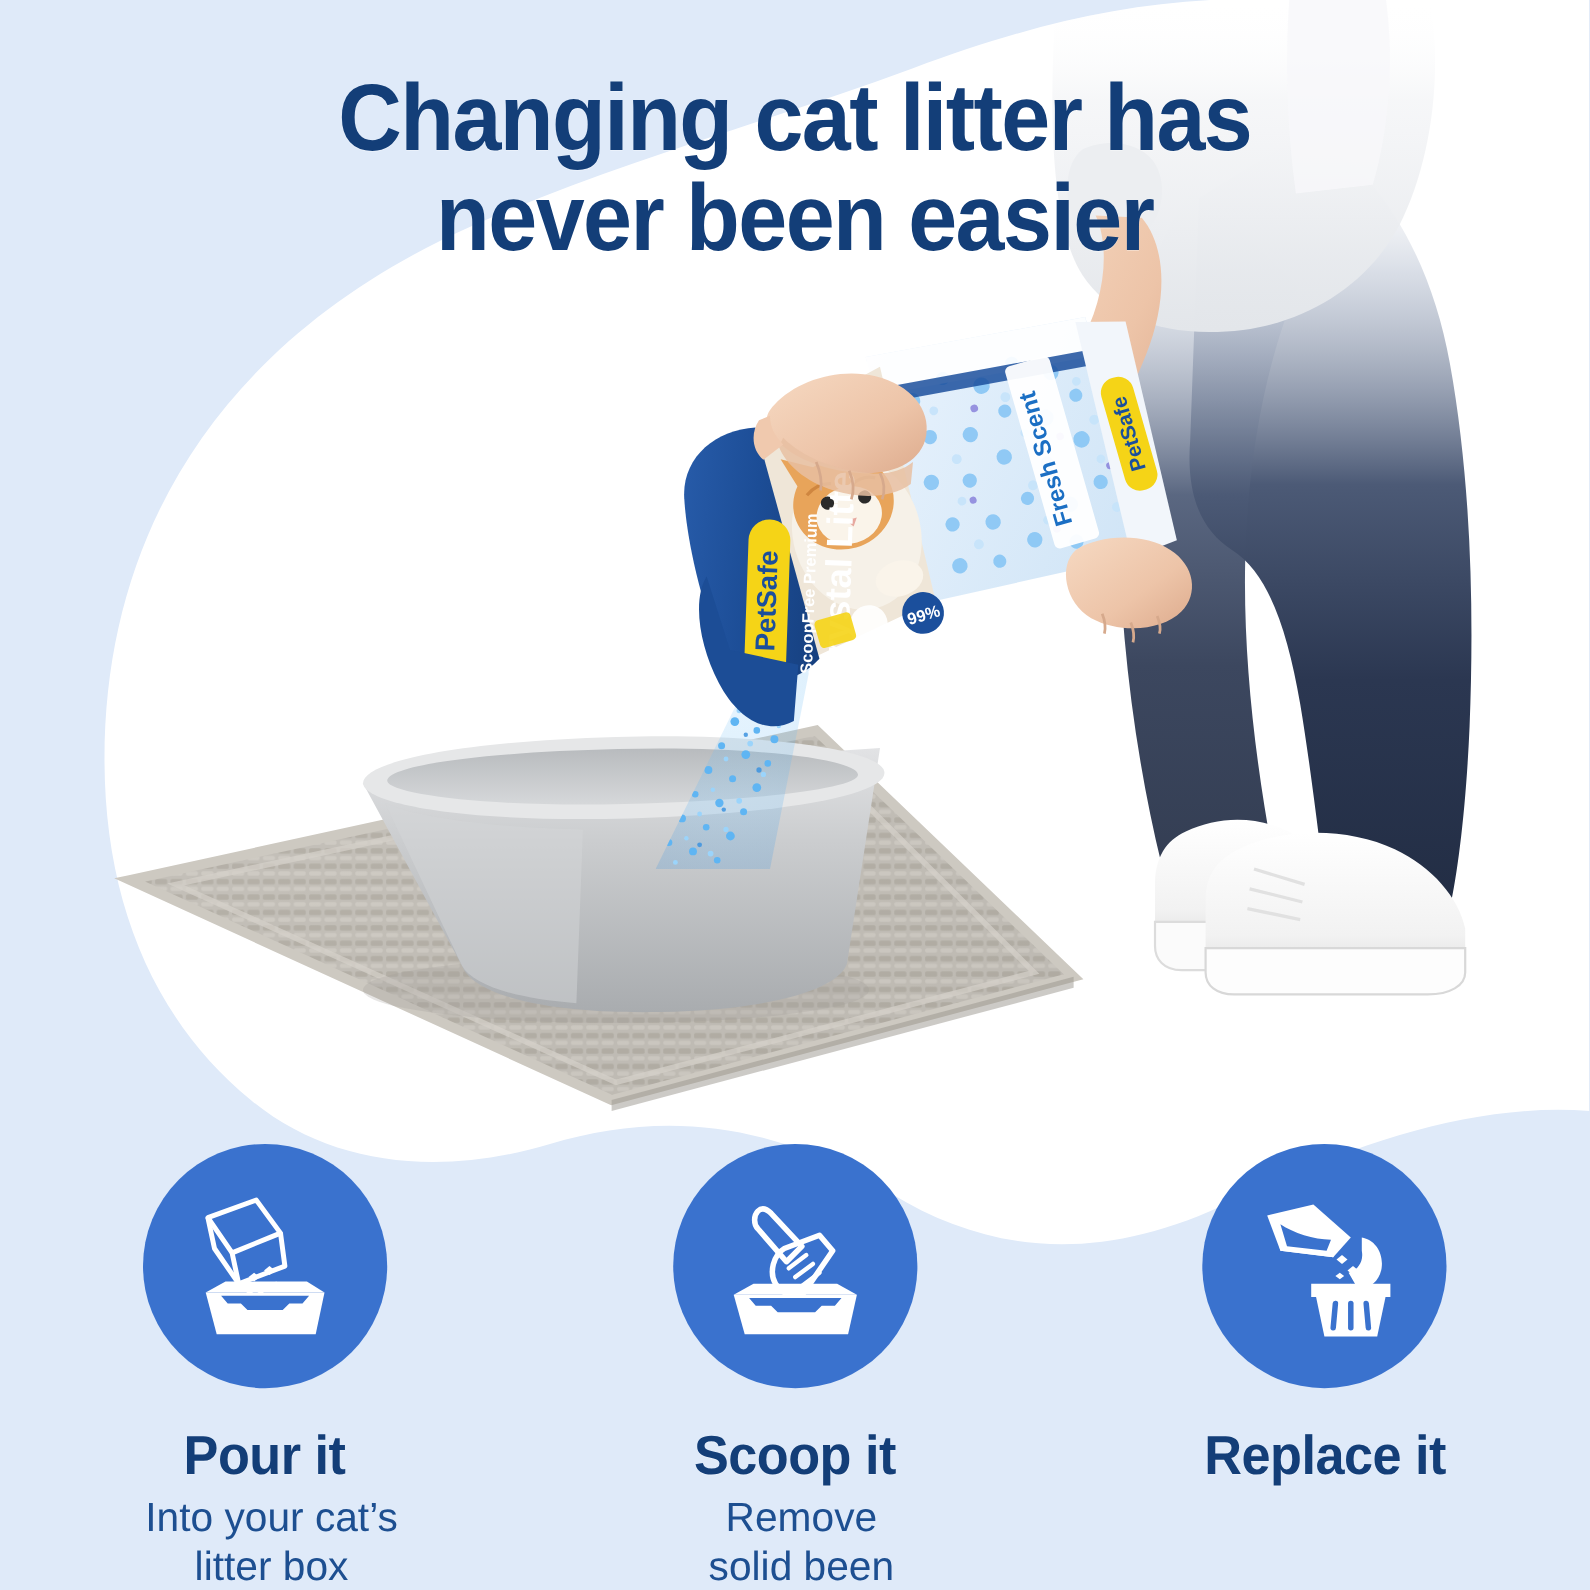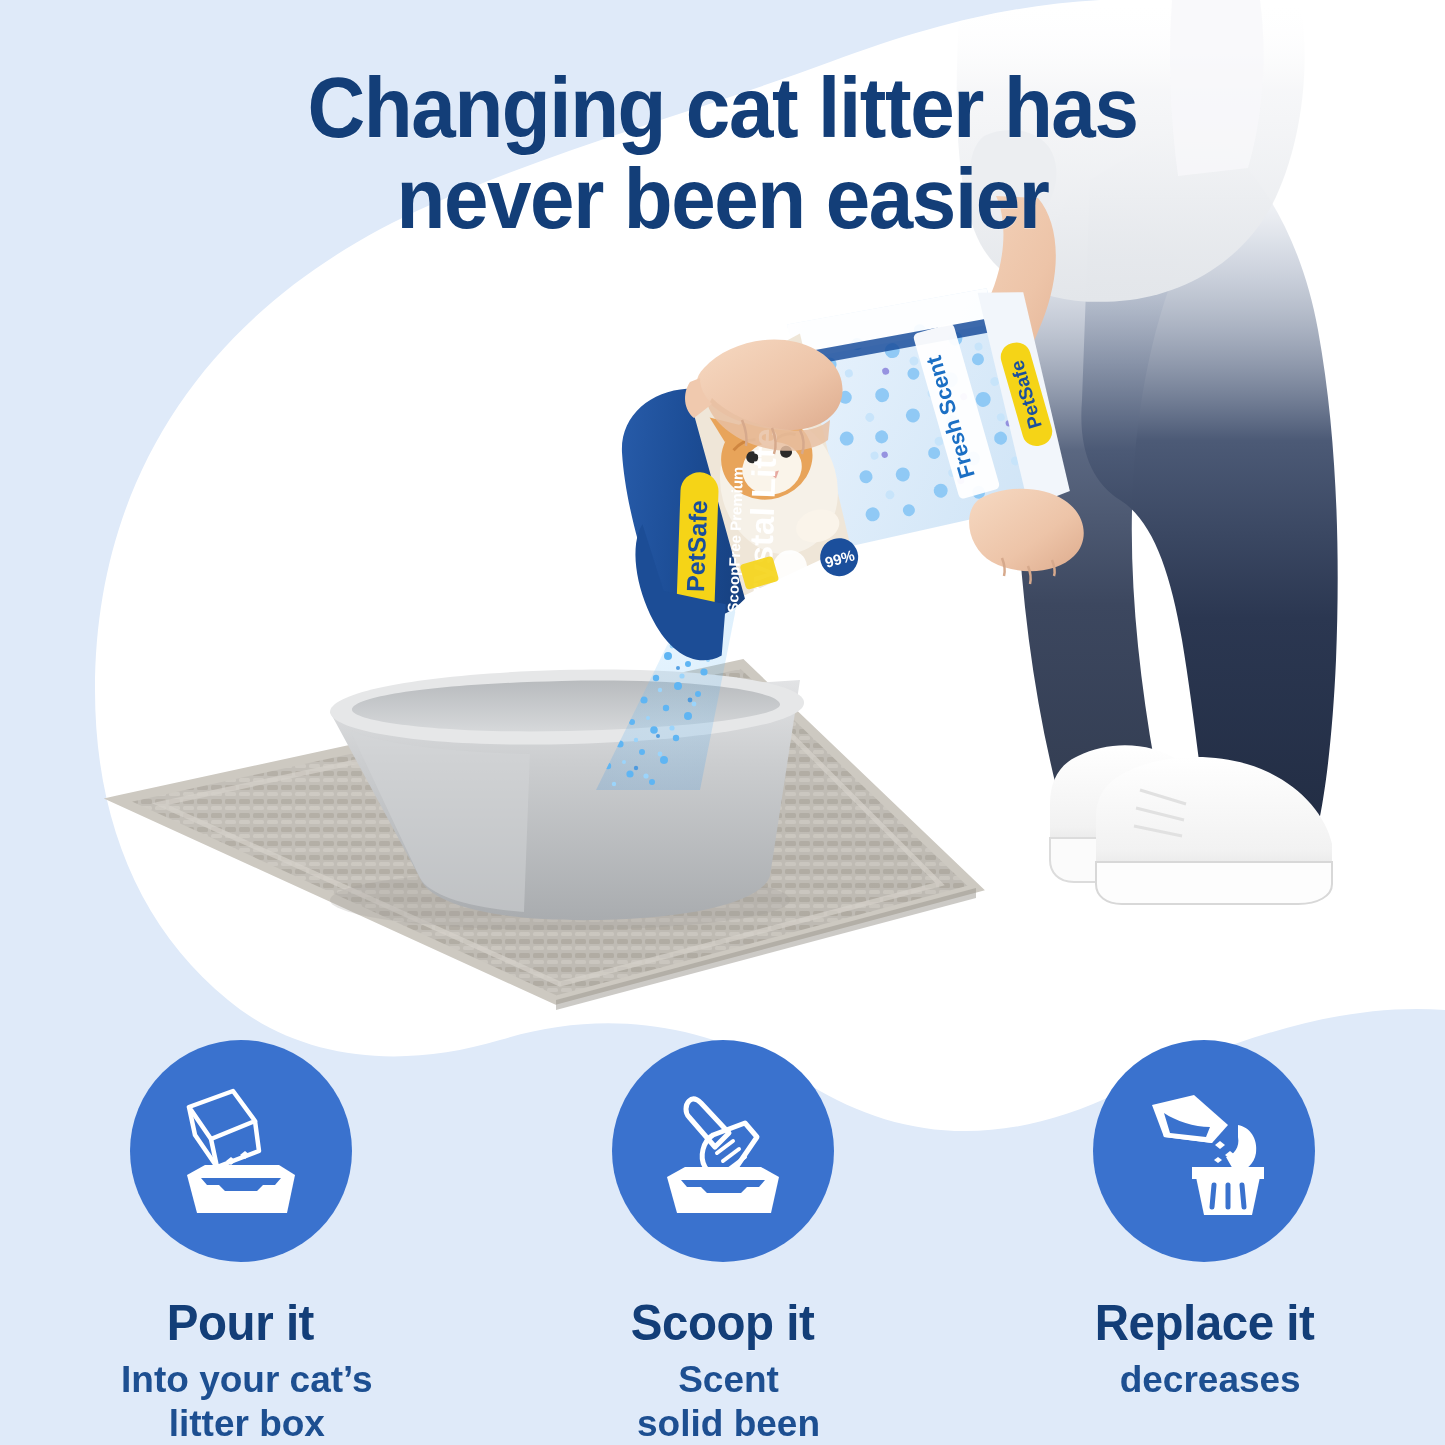--- a/index.html
+++ b/index.html
@@ -47,21 +47,21 @@
     flex:0 0 auto;
   }
   .circle svg{display:block;}
   .step-title{
     margin-top:32px;color:#133e78;font-weight:bold;font-size:50px;
     letter-spacing:-.5px;transform:scaleX(.95);
     text-shadow:0 1px 0 rgba(255,255,255,.3);
   }
   .step-sub{
     margin-top:6px;color:#1d4f91;font-size:37px;line-height:1.18;
-    text-align:center;font-weight:bold;margin-left:12px;
+    text-align:center;font-weight:normal;margin-left:12px;
   }
   .step-sub span{display:block;}
 </style>
 </head>
 <body>
 
 <div id="stage">
 
   <div class="bg-base"></div>
   <svg class="bg-svg" viewBox="0 0 1445 1445">
@@ -476,21 +476,21 @@
               <path d="M76 88 L92 76"></path>
           </g>
 
           <path d="M14 96 L126 96 L118 132 L24 132 Z" fill="#ffffff"></path>
           <path d="M14 96 L32 86 L108 86 L126 96 Z" fill="#ffffff"></path>
           <path d="M28 99 L112 99 L106 106 L94 106 L88 112 L54 112 L48 106 L34 106 Z" fill="#3a72ce"></path>
         </svg>
       </div>
       <div class="step-title">Scoop it</div>
       <div class="step-sub">
-        <span>Scent</span>
+        <span>Remove</span>
         <span>solid been</span>
       </div>
     </div>
 
     <div class="step">
       <div class="circle">
         <svg width="140" height="140" viewBox="0 0 140 140">
 
           <path d="M18 24 L60 14 L94 44 L78 62 L30 56 Z" fill="#ffffff"></path>
           <path d="M24 30 L30 56 L78 62 L82 50 C66 50 44 44 28 34 Z" fill="#ffffff"></path>
@@ -511,18 +511,17 @@
           <path d="M58 86 L130 86 L130 98 L58 98 Z" rx="4" fill="#ffffff"></path>
           <g stroke="#3a72ce" stroke-width="5" stroke-linecap="round">
             <path d="M80 104 L78 126"></path>
               <path d="M94 104 L94 126"></path>
               <path d="M108 104 L110 126"></path>
           </g>
         </svg>
       </div>
       <div class="step-title">Replace it</div>
       <div class="step-sub">
-        <span>decreases</span>
       </div>
     </div>
 
   </div>
 </div>
 
 </body></html>

